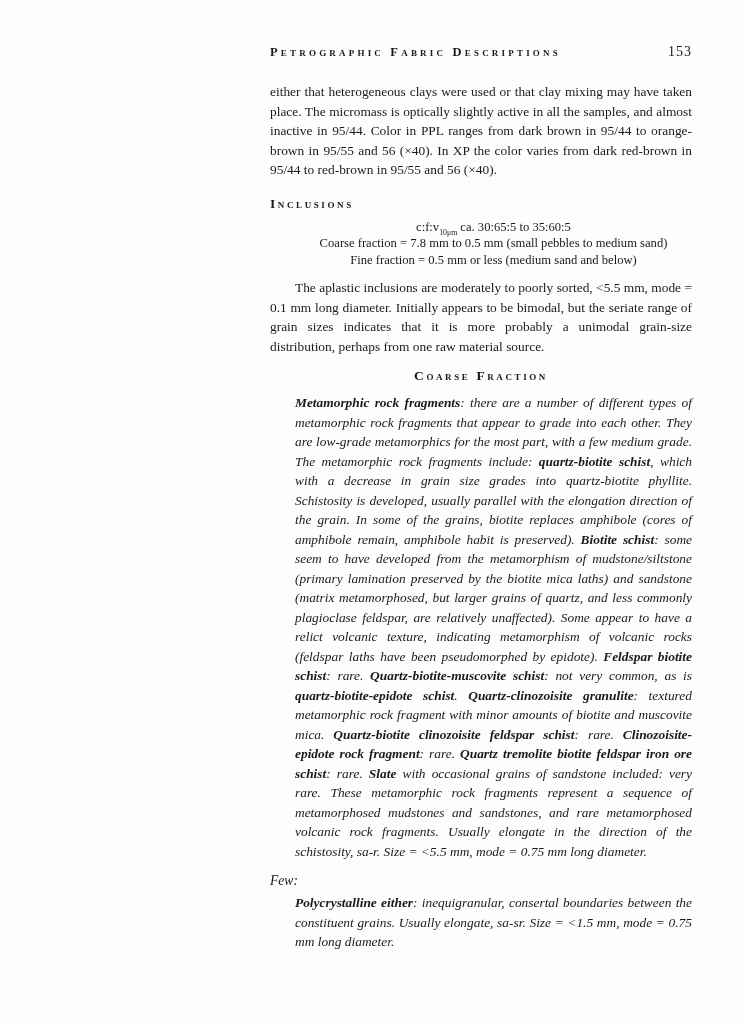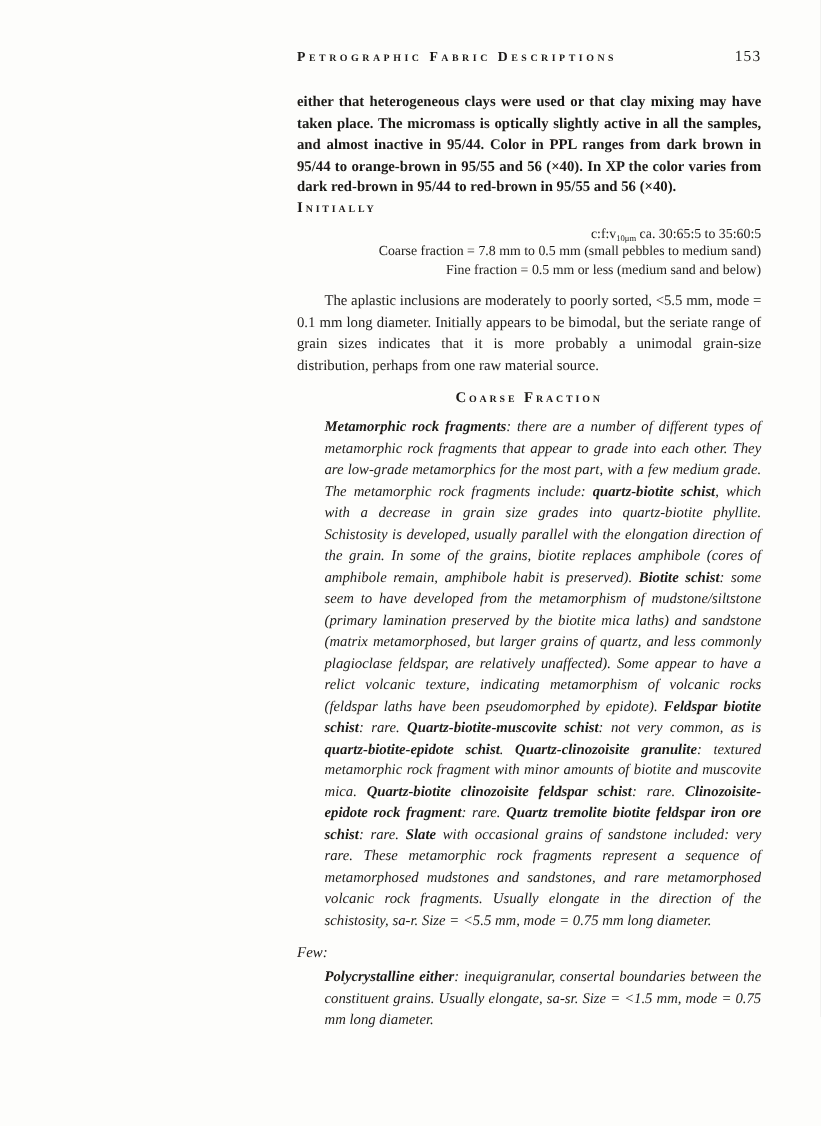--- a/index.html
+++ b/index.html
@@ -37,36 +37,36 @@
     top: 82px;
     left: 270px;
     width: 422px;
   }
   p {
     margin: 0;
     font-size: 13.4px;
     line-height: 19.5px;
     text-align: justify;
   }
-  .intro { margin-bottom: 1px; font-weight: bold; }
+  .intro { margin-bottom: 16px; }
   .section-heading {
     font-variant: small-caps;
     letter-spacing: 2.6px;
     font-size: 13.5px;
     font-weight: 600;
     margin: 0 0 7px 0;
   }
   .cfv-block {
     margin-left: 25px;
     margin-bottom: 10px;
   }
   .cfv-block p {
     font-size: 12.6px;
     line-height: 16.5px;
-    text-align: right;
+    text-align: center;
   }
   .summary {
     text-indent: 25px;
     margin-bottom: 12px;
   }
   .coarse-heading { margin-top: 4px; margin-bottom: 9px; text-align: center; }
   .list-label {
     font-style: italic;
     font-size: 13.6px;
     line-height: 18px;
@@ -89,21 +89,21 @@
 
   <div class="header">
     <span class="running-head">Petrographic Fabric Descriptions</span>
     <span class="page-number">153</span>
   </div>
 
   <div class="content">
 
     <p class="intro">either that heterogeneous clays were used or that clay mixing may have taken place. The micromass is optically slightly active in all the samples, and almost inactive in 95/44. Color in PPL ranges from dark brown in 95/44 to orange-brown in 95/55 and 56 (×40). In XP the color varies from dark red-brown in 95/44 to red-brown in 95/55 and 56 (×40).</p>
 
-    <h3 class="section-heading">Initially</h3>
+    <h3 class="section-heading">Inclusions</h3>
 
     <div class="cfv-block">
       <p><span>c:f:v</span><span class="sub">10μm</span><span> ca. 30:65:5 to 35:60:5</span></p>
       <p>Coarse fraction = 7.8 mm to 0.5 mm (small pebbles to medium sand)</p>
       <p>Fine fraction = 0.5 mm or less (medium sand and below)</p>
     </div>
 
     <p class="summary">The aplastic inclusions are moderately to poorly sorted, &lt;5.5 mm, mode = 0.1 mm long diameter. Initially appears to be bimodal, but the seriate range of grain sizes indicates that it is more probably a unimodal grain-size distribution, perhaps from one raw material source.</p>
 
     <h3 class="section-heading coarse-heading">Coarse Fraction</h3>

